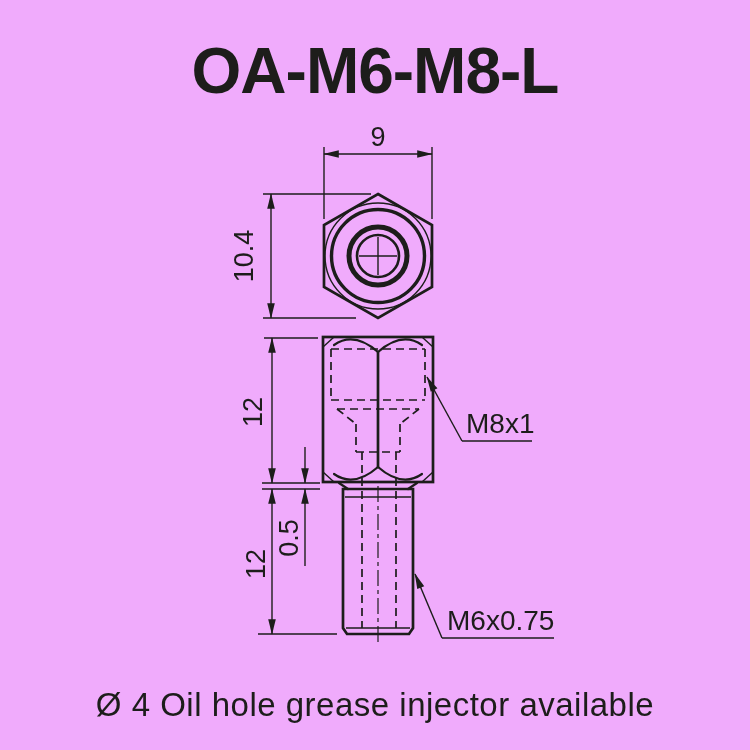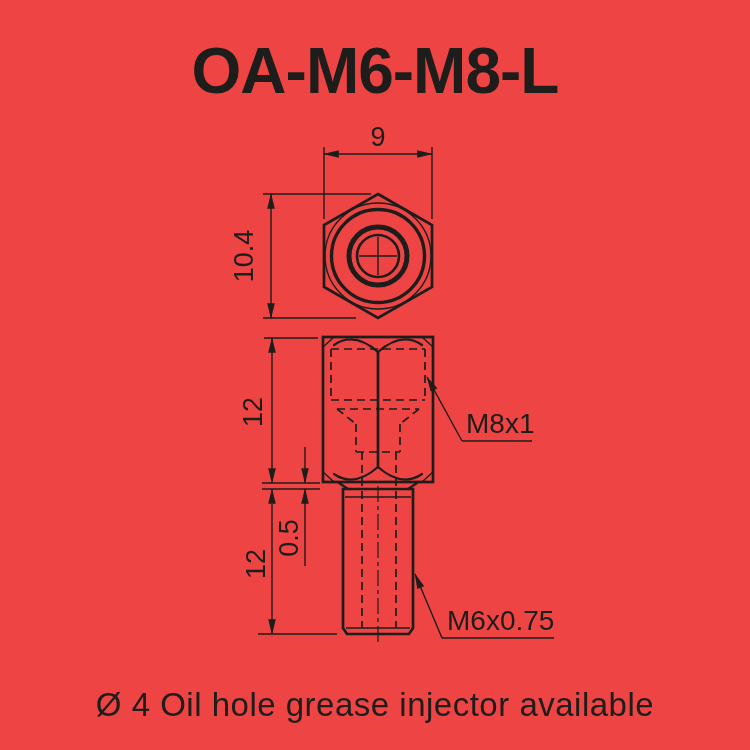--- a/index.html
+++ b/index.html
@@ -1,16 +1,16 @@
 <!DOCTYPE html>
 <html><head>
 <meta charset="utf-8">
 <style>
   html,body{margin:0;padding:0;background:#ffffff;}
-  .stage{position:relative;width:750px;height:750px;background:#ef4444;overflow:hidden;}
+  .stage{position:relative;width:750px;height:750px;background:#f0abfc;overflow:hidden;}
   svg{display:block;}
   text{fill:#1d1d1b;font-family:"Liberation Sans",sans-serif;}
   .title{font-size:64px;font-weight:700;letter-spacing:-1px;}
   .note{font-size:33px;font-weight:300;letter-spacing:0.5px;}
   .dim{font-size:27px;font-weight:400;}
   .lbl{font-size:28px;font-weight:400;}
   .edge{stroke:#1d1d1b;stroke-width:2.7;fill:none;stroke-linecap:round;}
   .edge2{stroke:#1d1d1b;stroke-width:2.2;fill:none;stroke-linecap:round;}
   .thin{stroke:#1d1d1b;stroke-width:1.4;fill:none;}
   .hid{stroke:#1d1d1b;stroke-width:1.7;fill:none;stroke-dasharray:8 5;}

